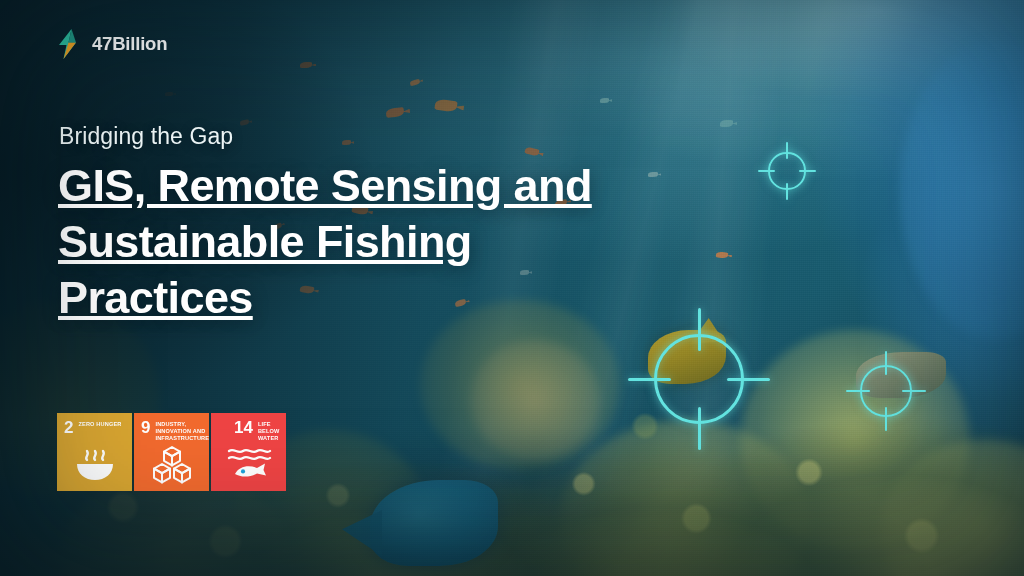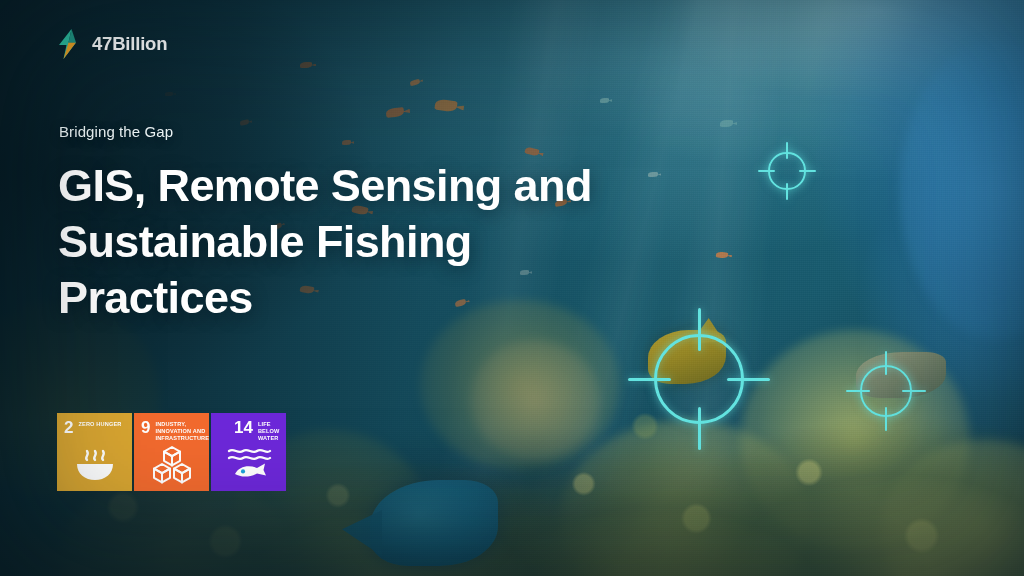--- a/index.html
+++ b/index.html
@@ -141,30 +141,31 @@
   }
   .logo-mark { width:26px; height:30px; display:block; }
   .logo-text {
     color:#ffffff; font-size:18.5px; font-weight:700;
     letter-spacing:-0.2px; white-space:nowrap;
   }
 
   
   .eyebrow {
     position:absolute; left:59px; top:123px;
-    color:#eef6f7; font-size:15px; font-weight:400;
+    color:#eef6f7; font-size:23px; font-weight:400;
     letter-spacing:0.1px;
     text-shadow:0 2px 10px rgba(0,20,30,.55);
   }
   .headline {
     position:absolute; left:58px; top:158px;
     width:600px;
     color:#ffffff; font-size:45px; font-weight:700;
     line-height:1.24; letter-spacing:-0.6px;
     text-shadow:0 3px 16px rgba(0,20,30,.50);
+    text-decoration:underline;
   }
 
   
   .commit-label {
     position:absolute; left:57px; top:383px;
     color:#e9f3f4; font-size:15.5px; font-weight:600;
     letter-spacing:0.1px;
     text-shadow:0 2px 8px rgba(0,20,30,.6);
   }
 
@@ -338,21 +339,21 @@
               <path d="M19 23.6 V32.8 L11 37.4 V28.2 Z"></path>
               <path d="M31 19 L39 23.6 L31 28.2 L23 23.6 Z"></path>
               <path d="M23 23.6 V32.8 L31 37.4 V28.2 Z"></path>
               <path d="M39 23.6 V32.8 L31 37.4 V28.2 Z"></path>
             </g>
           </svg>
         </div>
       </div>
 
 
-      <div class="sdg" style="background:#6d28d9;padding-left:23px;">
+      <div class="sdg" style="background:#ef4444;padding-left:23px;">
         <div class="sdg-head">
           <span class="sdg-num">14</span>
           <span class="sdg-title">Life Below Water</span>
         </div>
         <div class="sdg-icon">
           <svg width="48" height="38" viewBox="0 0 48 38">
             <g fill="none" stroke="#fff" stroke-width="2.3" stroke-linecap="round">
               <path d="M4 5 C9 1.5 13 8.5 18 5 C23 1.5 27 8.5 32 5 C37 1.5 41 8.5 45 5"></path>
               <path d="M4 12 C9 8.5 13 15.5 18 12 C23 8.5 27 15.5 32 12 C37 8.5 41 15.5 45 12"></path>
             </g>

